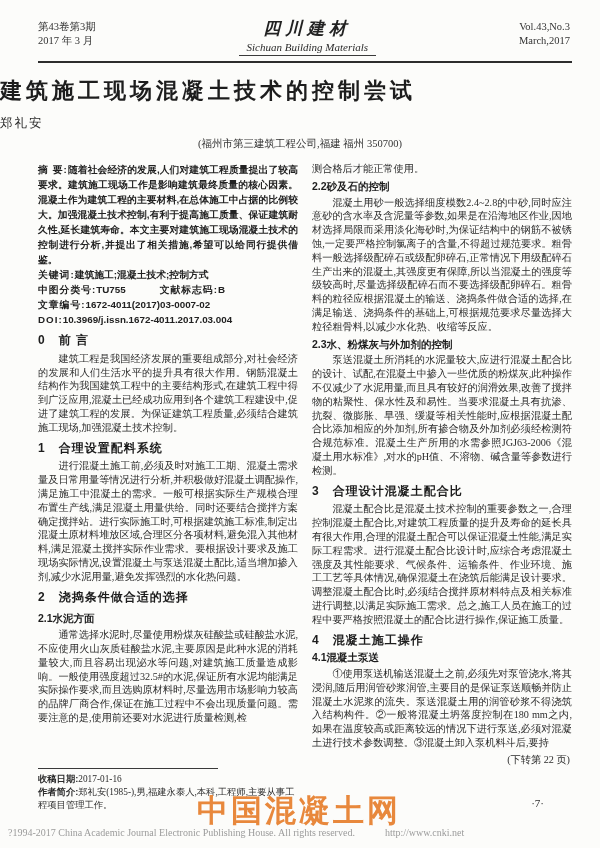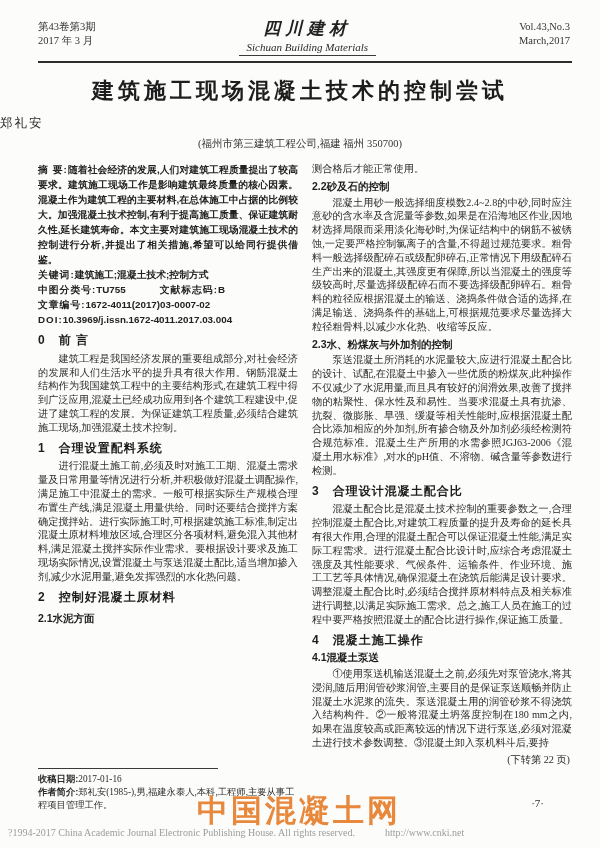--- a/index.html
+++ b/index.html
@@ -11,21 +11,21 @@
   }
   
   .header { display:flex; justify-content:space-between; align-items:flex-start; padding:20px 30px 0 38px;gap:28px; }
   .hl, .hr { font-size:10.5px; line-height:14px; color:#333; }
   .hr { text-align:right; }
   .hc { text-align:center; margin-top:-3px; }
   .logo-cn { font-size:17px; font-weight:bold; font-style:italic; letter-spacing:5px; color:#222; }
   .logo-en { font-size:11px; font-style:italic; border-bottom:1.5px solid #3a3a3a; padding:0 8px 2px; margin-top:1px; }
   .header-rule { margin:5px 28px 0 38px; border-bottom:2px solid #2d2d2d; }
   
-  .title { text-align:center; font-family:"Liberation Sans", sans-serif; font-size:22px; font-weight:bold;
+  .title { font-family:"Liberation Sans", sans-serif; font-size:22px; font-weight:bold;
            letter-spacing:4px; margin:13px 0 0; color:#1d1d1d; }
   .author { text-align:left; font-size:12.5px; margin-top:9px; letter-spacing:2px; }
   .affil  { text-align:center; font-size:10.5px; margin-top:5px; color:#333; }
   
   .columns { display:flex; gap:14px; padding:11px 28px 0 38px; }
   .col { width:260px; font-size:10.2px; line-height:13.8px; text-align:justify; }
   .col-left { display:flex; flex-direction:column; height:650px; }
   .front { font-family:"Liberation Sans", sans-serif; font-weight:bold; font-size:9.8px; line-height:15px; color:#222; }
   .front p { margin:0; }
   .front .lbl { letter-spacing:1px; }
@@ -91,26 +91,27 @@
       <p class="body">建筑工程是我国经济发展的重要组成部分,对社会经济的发展和人们生活水平的提升具有很大作用。钢筋混凝土结构作为我国建筑工程中的主要结构形式,在建筑工程中得到广泛应用,混凝土已经成功应用到各个建筑工程建设中,促进了建筑工程的发展。为保证建筑工程质量,必须结合建筑施工现场,加强混凝土技术控制。</p>
 
       <h2 class="sec">
           <span>1</span>
           <span>合理设置配料系统</span>
         </h2>
       <p class="body">进行混凝土施工前,必须及时对施工工期、混凝土需求量及日常用量等情况进行分析,并积极做好混凝土调配操作,满足施工中混凝土的需求。一般可根据实际生产规模合理布置生产线,满足混凝土用量供给。同时还要结合搅拌方案确定搅拌站。进行实际施工时,可根据建筑施工标准,制定出混凝土原材料堆放区域,合理区分各项材料,避免混入其他材料,满足混凝土搅拌实际作业需求。要根据设计要求及施工现场实际情况,设置混凝土与泵送混凝土配比,适当增加掺入剂,减少水泥用量,避免发挥强烈的水化热问题。</p>
 
       <h2 class="sec">
           <span>2</span>
-          <span>控制好混凝土原材料</span>
+          <span>浇捣条件做合适的选择</span>
         </h2>
       <h3 class="subsec">
           <span>2.1</span>
           <span>水泥方面</span>
         </h3>
+      <p class="body">通常选择水泥时,尽量使用粉煤灰硅酸盐或硅酸盐水泥,不应使用火山灰质硅酸盐水泥,主要原因是此种水泥的消耗量较大,而且容易出现泌水等问题,对建筑施工质量造成影响。一般使用强度超过32.5#的水泥,保证所有水泥均能满足实际操作要求,而且选购原材料时,尽量选用市场影响力较高的品牌厂商合作,保证在施工过程中不会出现质量问题。需要注意的是,使用前还要对水泥进行质量检测,检</p>
 
       <div class="footnote">
         <div class="fn-rule"></div>
         <p><span class="lbl">收稿日期:</span><span>2017-01-16</span></p>
         <p><span class="lbl">作者简介:</span><span>郑礼安(1985-),男,福建永泰人,本科,工程师,主要从事工程项目管理工作。</span></p>
       </div>
     </div>
 
     <div class="col">
       <p class="body noindent">测合格后才能正常使用。</p>

